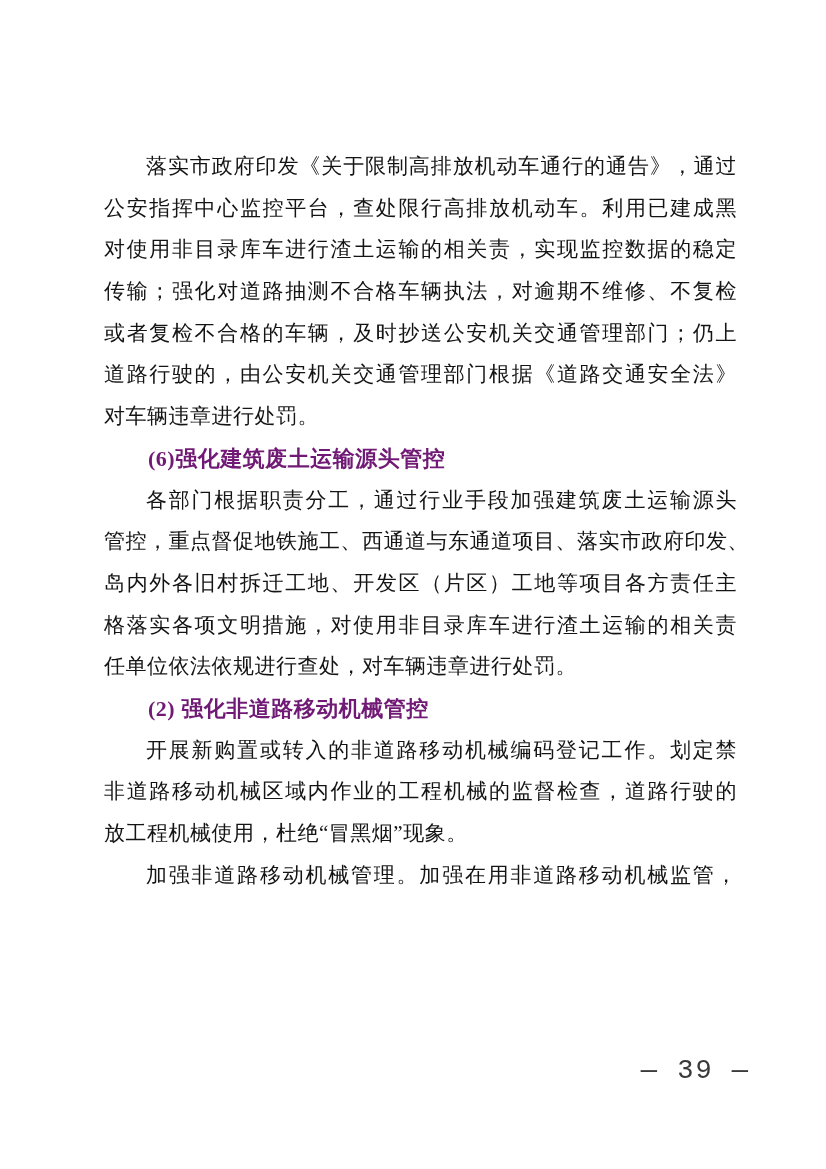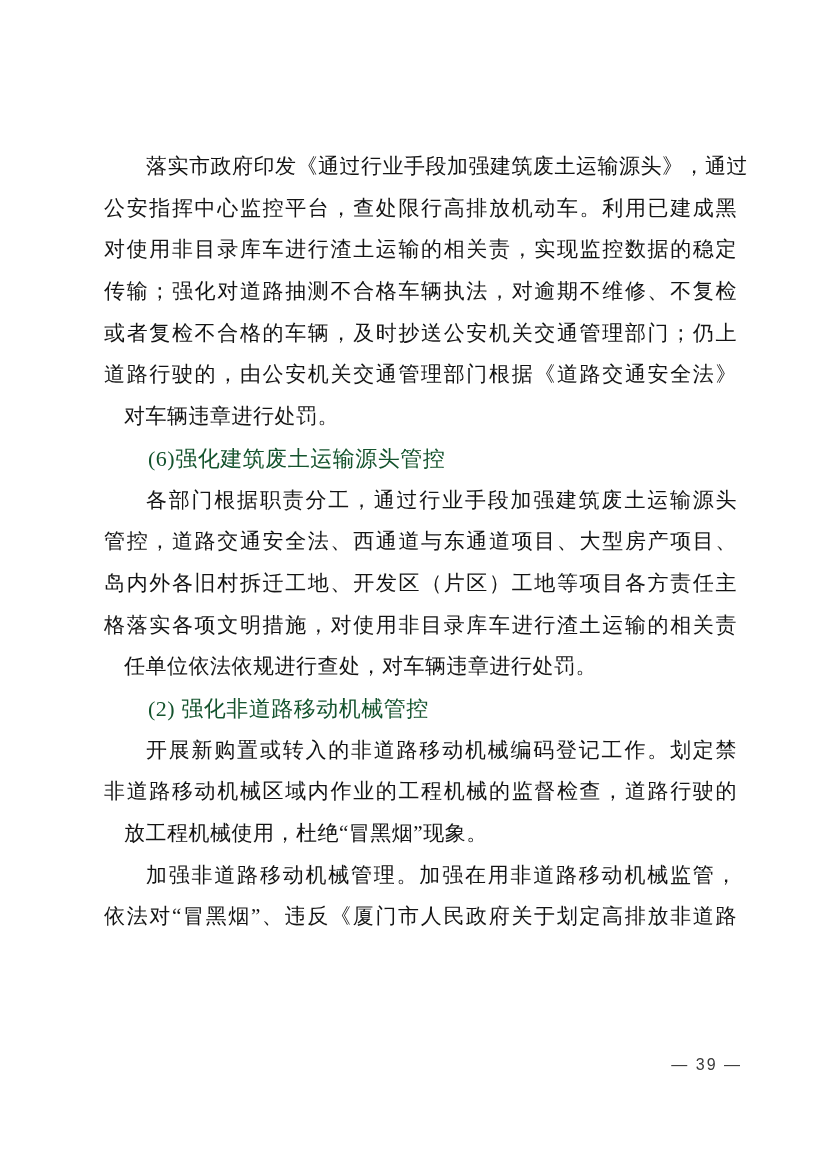--- a/index.html
+++ b/index.html
@@ -27,70 +27,68 @@
     font-size: 21px;
     color: #141414;
     text-align: justify;
     text-align-last: justify;
     white-space: nowrap;
     letter-spacing: 0.5px;
   }
   .line.lastline {
     text-align: left;
     text-align-last: left;
-    margin-left: 20px;
   }
   .line.indent {
     text-indent: 2em;
   }
   .line.heading {
-    font-weight: 400;
+    font-weight: 700;
     text-align: left;
     text-align-last: left;
     text-indent: 2em;
     font-size: 22px;
-    color: #14532d;
+    color: #701a75;
   }
   .footer {
     position: absolute;
     top: 1056px;
-    right: 84px;
-    font-size: 16px;
+    right: 76px;
+    font-size: 27px;
     color: #3a3a3a;
-    font-family: Liberation Sans, sans-serif;
+    font-family: Liberation Mono, monospace;
     letter-spacing: 2px;
   }
 </style>
 </head>
 <body>
 
 <div class="page">
   <div class="textblock">
 
-    <div class="line indent">落实市政府印发《通过行业手段加强建筑废土运输源头》，通过</div>
+    <div class="line indent">落实市政府印发《关于限制高排放机动车通行的通告》，通过</div>
     <div class="line">公安指挥中心监控平台，查处限行高排放机动车。利用已建成黑</div>
     <div class="line">对使用非目录库车进行渣土运输的相关责，实现监控数据的稳定</div>
     <div class="line">传输；强化对道路抽测不合格车辆执法，对逾期不维修、不复检</div>
     <div class="line">或者复检不合格的车辆，及时抄送公安机关交通管理部门；仍上</div>
     <div class="line">道路行驶的，由公安机关交通管理部门根据《道路交通安全法》</div>
     <div class="line lastline">对车辆违章进行处罚。</div>
 
     <div class="line heading">(6)强化建筑废土运输源头管控</div>
 
     <div class="line indent">各部门根据职责分工，通过行业手段加强建筑废土运输源头</div>
-    <div class="line">管控，道路交通安全法、西通道与东通道项目、大型房产项目、</div>
+    <div class="line">管控，重点督促地铁施工、西通道与东通道项目、落实市政府印发、</div>
     <div class="line">岛内外各旧村拆迁工地、开发区（片区）工地等项目各方责任主</div>
     <div class="line">格落实各项文明措施，对使用非目录库车进行渣土运输的相关责</div>
     <div class="line lastline">任单位依法依规进行查处，对车辆违章进行处罚。</div>
 
     <div class="line heading">(2) 强化非道路移动机械管控</div>
 
     <div class="line indent">开展新购置或转入的非道路移动机械编码登记工作。划定禁</div>
     <div class="line">非道路移动机械区域内作业的工程机械的监督检查，道路行驶的</div>
     <div class="line lastline">放工程机械使用，杜绝“冒黑烟”现象。</div>
 
     <div class="line indent">加强非道路移动机械管理。加强在用非道路移动机械监管，</div>
-    <div class="line">依法对“冒黑烟”、违反《厦门市人民政府关于划定高排放非道路</div>
 
   </div>
 
   <div class="footer">— 39 —</div>
 </div>
 
 </body></html>

